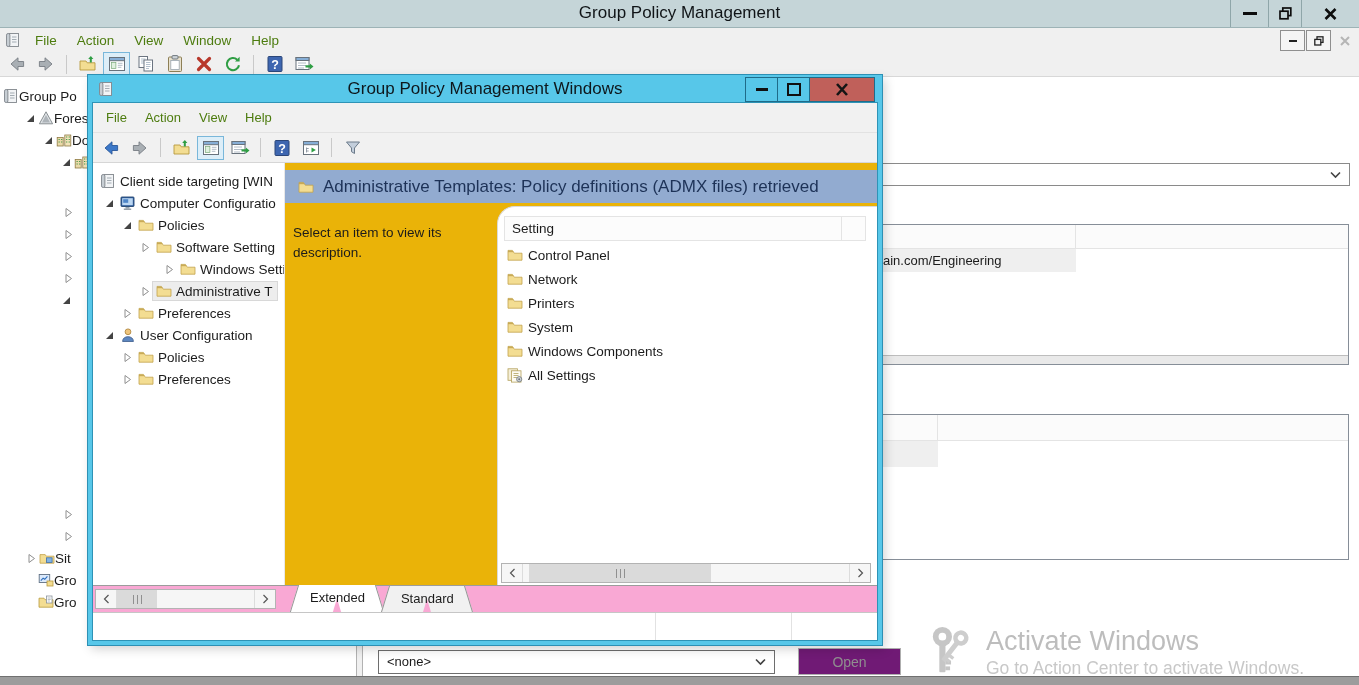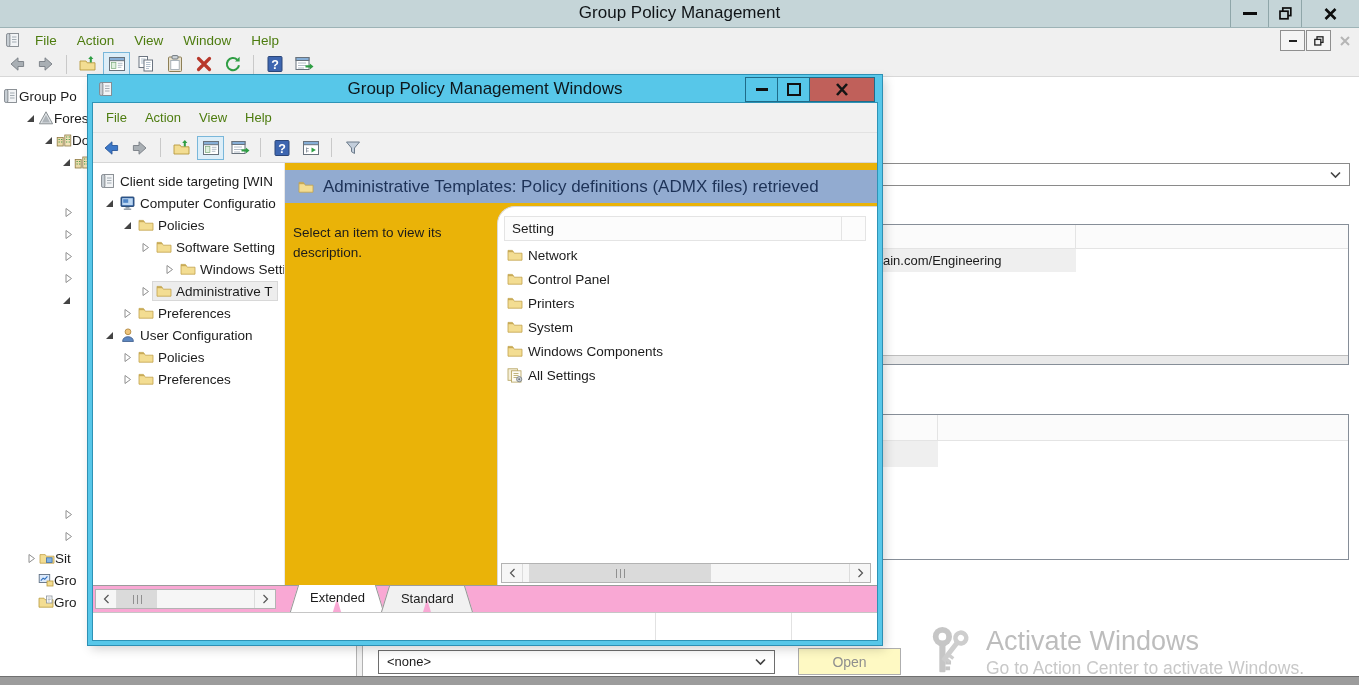--- a/index.html
+++ b/index.html
@@ -45,21 +45,21 @@
   #listbox1{left:500px;top:224px;width:849px;height:141px}
   #listbox2{left:500px;top:414px;width:849px;height:146px}
   .lb-header{position:absolute;left:0;top:0;right:0;display:flex}
   .lb-hcell{background:#fbfbfb;border-right:1px solid #e4e4e4;border-bottom:1px solid #e4e4e4;box-sizing:border-box}
   .lb-row-hl{position:absolute;background:#efefef}
   #lb1-label{position:absolute;left:382px;top:28px;font-size:13px;color:#1b1b1b;white-space:nowrap}
   .lb-bottomscroll{position:absolute;left:0;right:0;bottom:0;height:8px;background:#e9e9e9;border-top:1px solid #bdbdbd}
 
   #combo2{left:378px;top:650px;width:397px;height:24px;border-color:#6e6e6e;z-index:3}
   #combo2 .val{position:absolute;left:8px;top:3px;font-size:13px}
-  #open-btn{position:absolute;left:798px;top:648px;width:103px;height:27px;background:#fef9c3;border:1px solid #aeaeae;z-index:3;
+  #open-btn{position:absolute;left:798px;top:648px;width:103px;height:27px;background:#701a75;border:1px solid #aeaeae;z-index:3;
             display:flex;align-items:center;justify-content:center;font-size:14px;color:#8f8f8f;box-sizing:border-box}
 
   
   #watermark{position:absolute;left:928px;top:620px;z-index:2}
   #wm-key{position:absolute;left:0;top:4px}
   #wm-title{position:absolute;left:58px;top:6px;font-size:27px;color:#bdbdbd;white-space:nowrap}
   #wm-sub{position:absolute;left:58px;top:38px;font-size:17.5px;color:#c8c8c8;white-space:nowrap}
 
   
   #dlg{position:absolute;left:88px;top:75px;width:794px;height:570px;background:#57c7e9;
@@ -712,30 +712,30 @@
           <span id="lh-c2"></span>
         </div>
         <div id="ed-list">
             <div class="lrow">
               <span class="ic">
                 <svg viewBox="0 0 16 16">
                   <path d="M1 13.2V4.6h5.2l1.1 1.6H15v7z" fill="#f3dd92" stroke="#c2a24b" stroke-width="0.8"></path>
                   <path d="M1 4.6V3.4h4.4l.8 1.2z" fill="#e6cd7d" stroke="#c2a24b" stroke-width="0.8"></path>
                 </svg>
               </span>
-              <span class="lbl">Network</span>
+              <span class="lbl">Control Panel</span>
             </div>
             <div class="lrow">
               <span class="ic">
                 <svg viewBox="0 0 16 16">
                   <path d="M1 13.2V4.6h5.2l1.1 1.6H15v7z" fill="#f3dd92" stroke="#c2a24b" stroke-width="0.8"></path>
                   <path d="M1 4.6V3.4h4.4l.8 1.2z" fill="#e6cd7d" stroke="#c2a24b" stroke-width="0.8"></path>
                 </svg>
               </span>
-              <span class="lbl">Control Panel</span>
+              <span class="lbl">Network</span>
             </div>
             <div class="lrow">
               <span class="ic">
                 <svg viewBox="0 0 16 16">
                   <path d="M1 13.2V4.6h5.2l1.1 1.6H15v7z" fill="#f3dd92" stroke="#c2a24b" stroke-width="0.8"></path>
                   <path d="M1 4.6V3.4h4.4l.8 1.2z" fill="#e6cd7d" stroke="#c2a24b" stroke-width="0.8"></path>
                 </svg>
               </span>
               <span class="lbl">Printers</span>
             </div>

